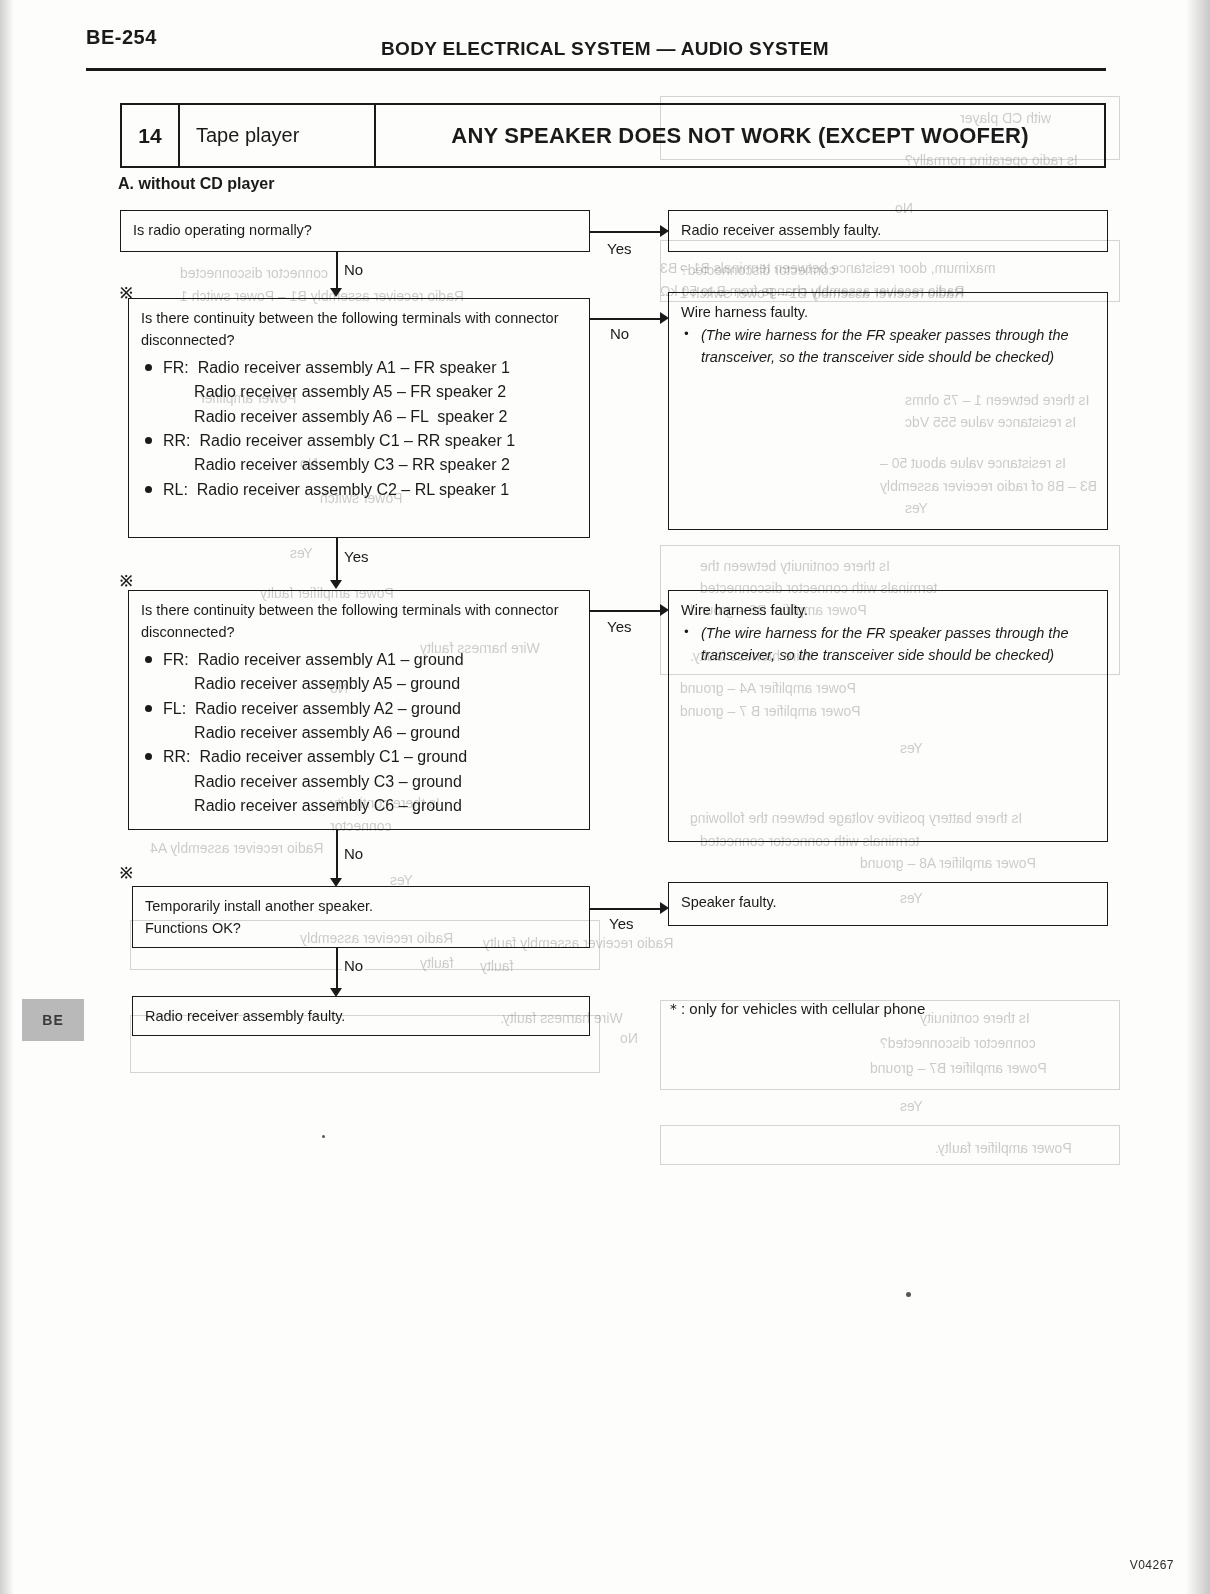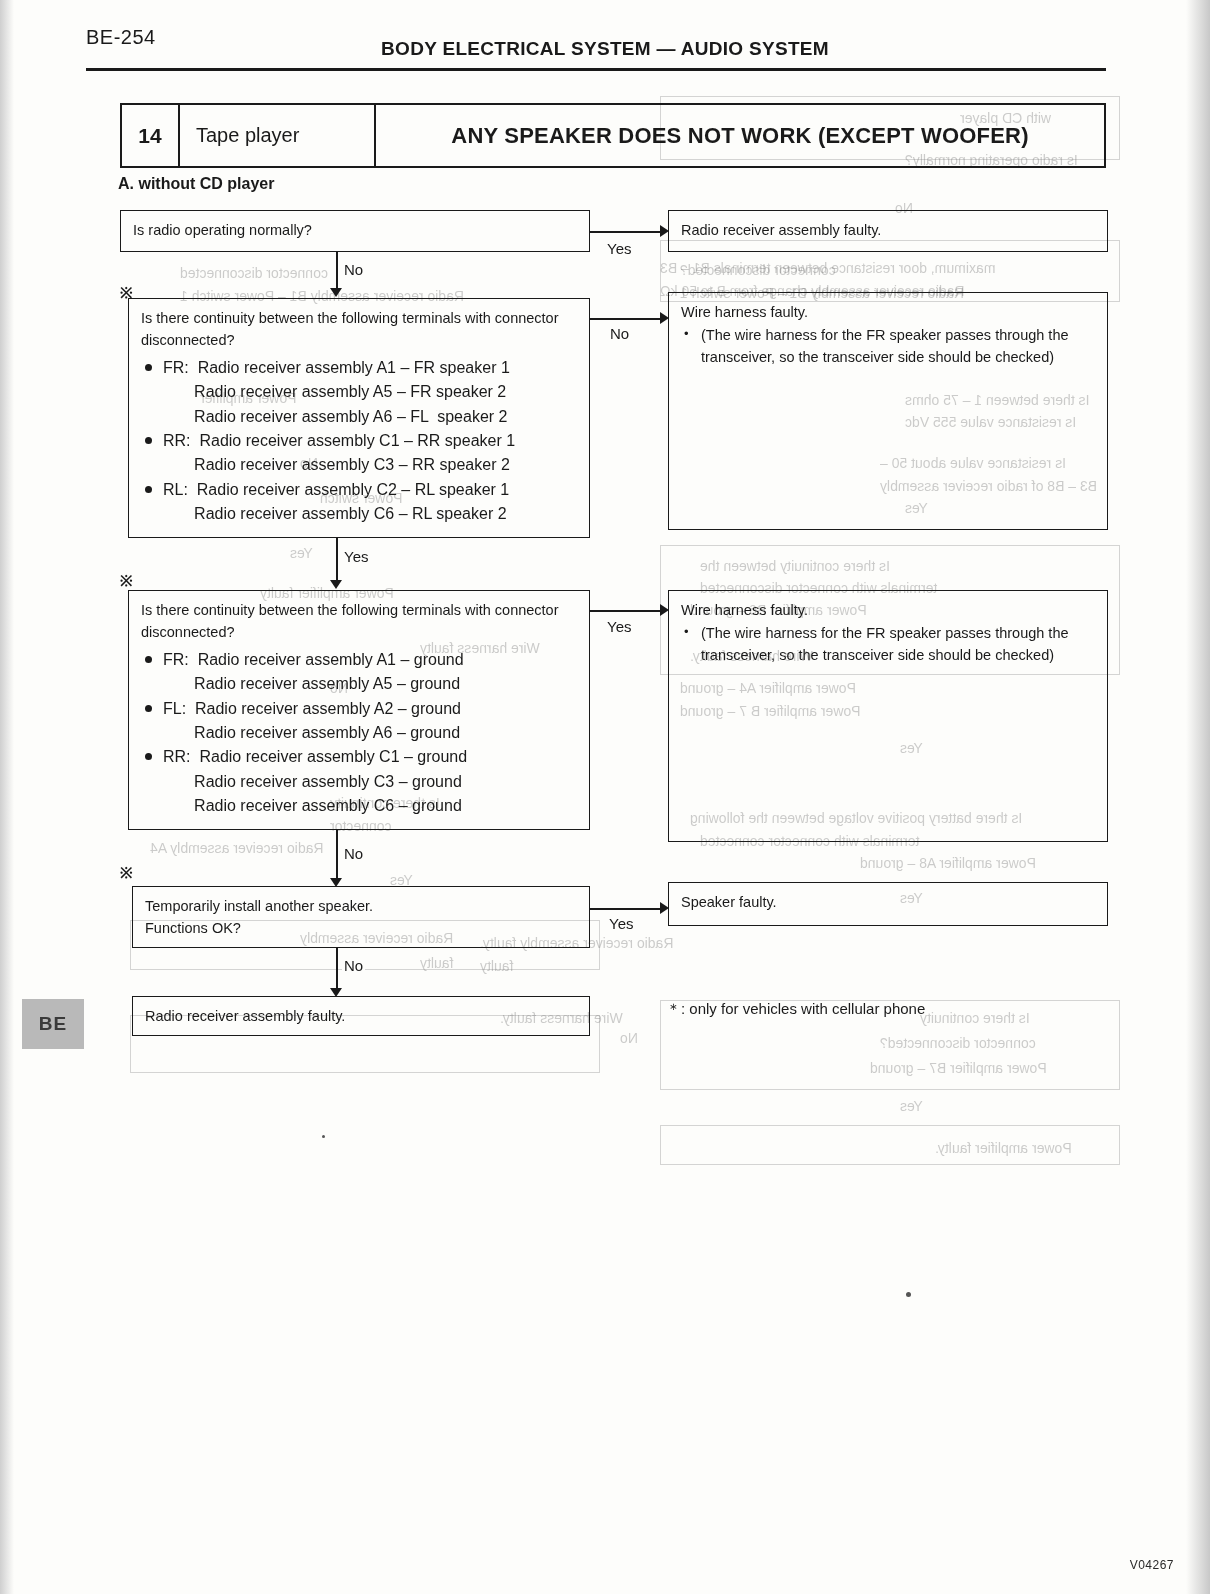--- a/index.html
+++ b/index.html
@@ -31,21 +31,21 @@
     position: absolute;
     right: 0; top: 0; bottom: 0;
     width: 24px;
     background: linear-gradient(to left, #c8c8c8, #fdfdfb);
   }
   .page-code {
     position: absolute;
     left: 86px;
     top: 26px;
     font-size: 20px;
-    font-weight: normal;
+    font-weight: bold;
     letter-spacing: 0.5px;
   }
   .header-title {
     position: absolute;
     left: 0;
     right: 0;
     top: 38px;
     text-align: center;
     font-size: 19px;
     font-weight: bold;
@@ -136,20 +136,21 @@
     top: 8px;
     width: 7px;
     height: 7px;
     background: #1a1a1a;
     border-radius: 50%;
   }
   .note-list {
     list-style: none;
     margin: 2px 0 0 0;
     padding: 0;
+    font-style: italic;
   }
   .note-list li {
     position: relative;
     padding-left: 20px;
     font-size: 14.5px;
     line-height: 1.5;
   }
   .note-list li::before {
     content: "\2022";
     position: absolute;
@@ -195,26 +196,26 @@
   }
   .footnote {
     position: absolute;
     font-size: 15px;
   }
   .be-tab {
     position: absolute;
     left: 22px;
     top: 999px;
     width: 62px;
-    height: 50px;
+    height: 42px;
     background: #b9b9b9;
     display: flex;
     align-items: center;
     justify-content: center;
-    font-size: 19px;
+    font-size: 14px;
     font-weight: bold;
     color: #3a3a3a;
     letter-spacing: 1px;
   }
   .doc-id {
     position: absolute;
     right: 36px;
     bottom: 22px;
     font-size: 12px;
     letter-spacing: 0.5px;
@@ -337,21 +338,20 @@
 
   <div class="box" style="left:128px; top:298px; width:462px; height:240px;">
     <span class="b-title">Is there continuity between the following terminals with connector disconnected?</span>
     <ul class="terms">
       <li class="bulleted">FR:  Radio receiver assembly A1 – FR speaker 1</li>
       <li>       Radio receiver assembly A5 – FR speaker 2</li>
       <li>       Radio receiver assembly A6 – FL  speaker 2</li>
       <li class="bulleted">RR:  Radio receiver assembly C1 – RR speaker 1</li>
       <li>       Radio receiver assembly C3 – RR speaker 2</li>
       <li class="bulleted">RL:  Radio receiver assembly C2 – RL speaker 1</li>
-      <li>       Radio receiver assembly C6 – RL speaker 2</li>
     </ul>
   </div>
 
   <div class="hline" style="left:590px; top:318px; width:72px;"></div>
   <div class="arrow-right" style="left:660px; top:312px;"></div>
   <div class="lbl" style="left:608px; top:325px;">No</div>
 
   <div class="box" style="left:668px; top:292px; width:440px; height:238px;">
     <span class="b-title">Wire harness faulty.</span>
     <ul class="note-list">

